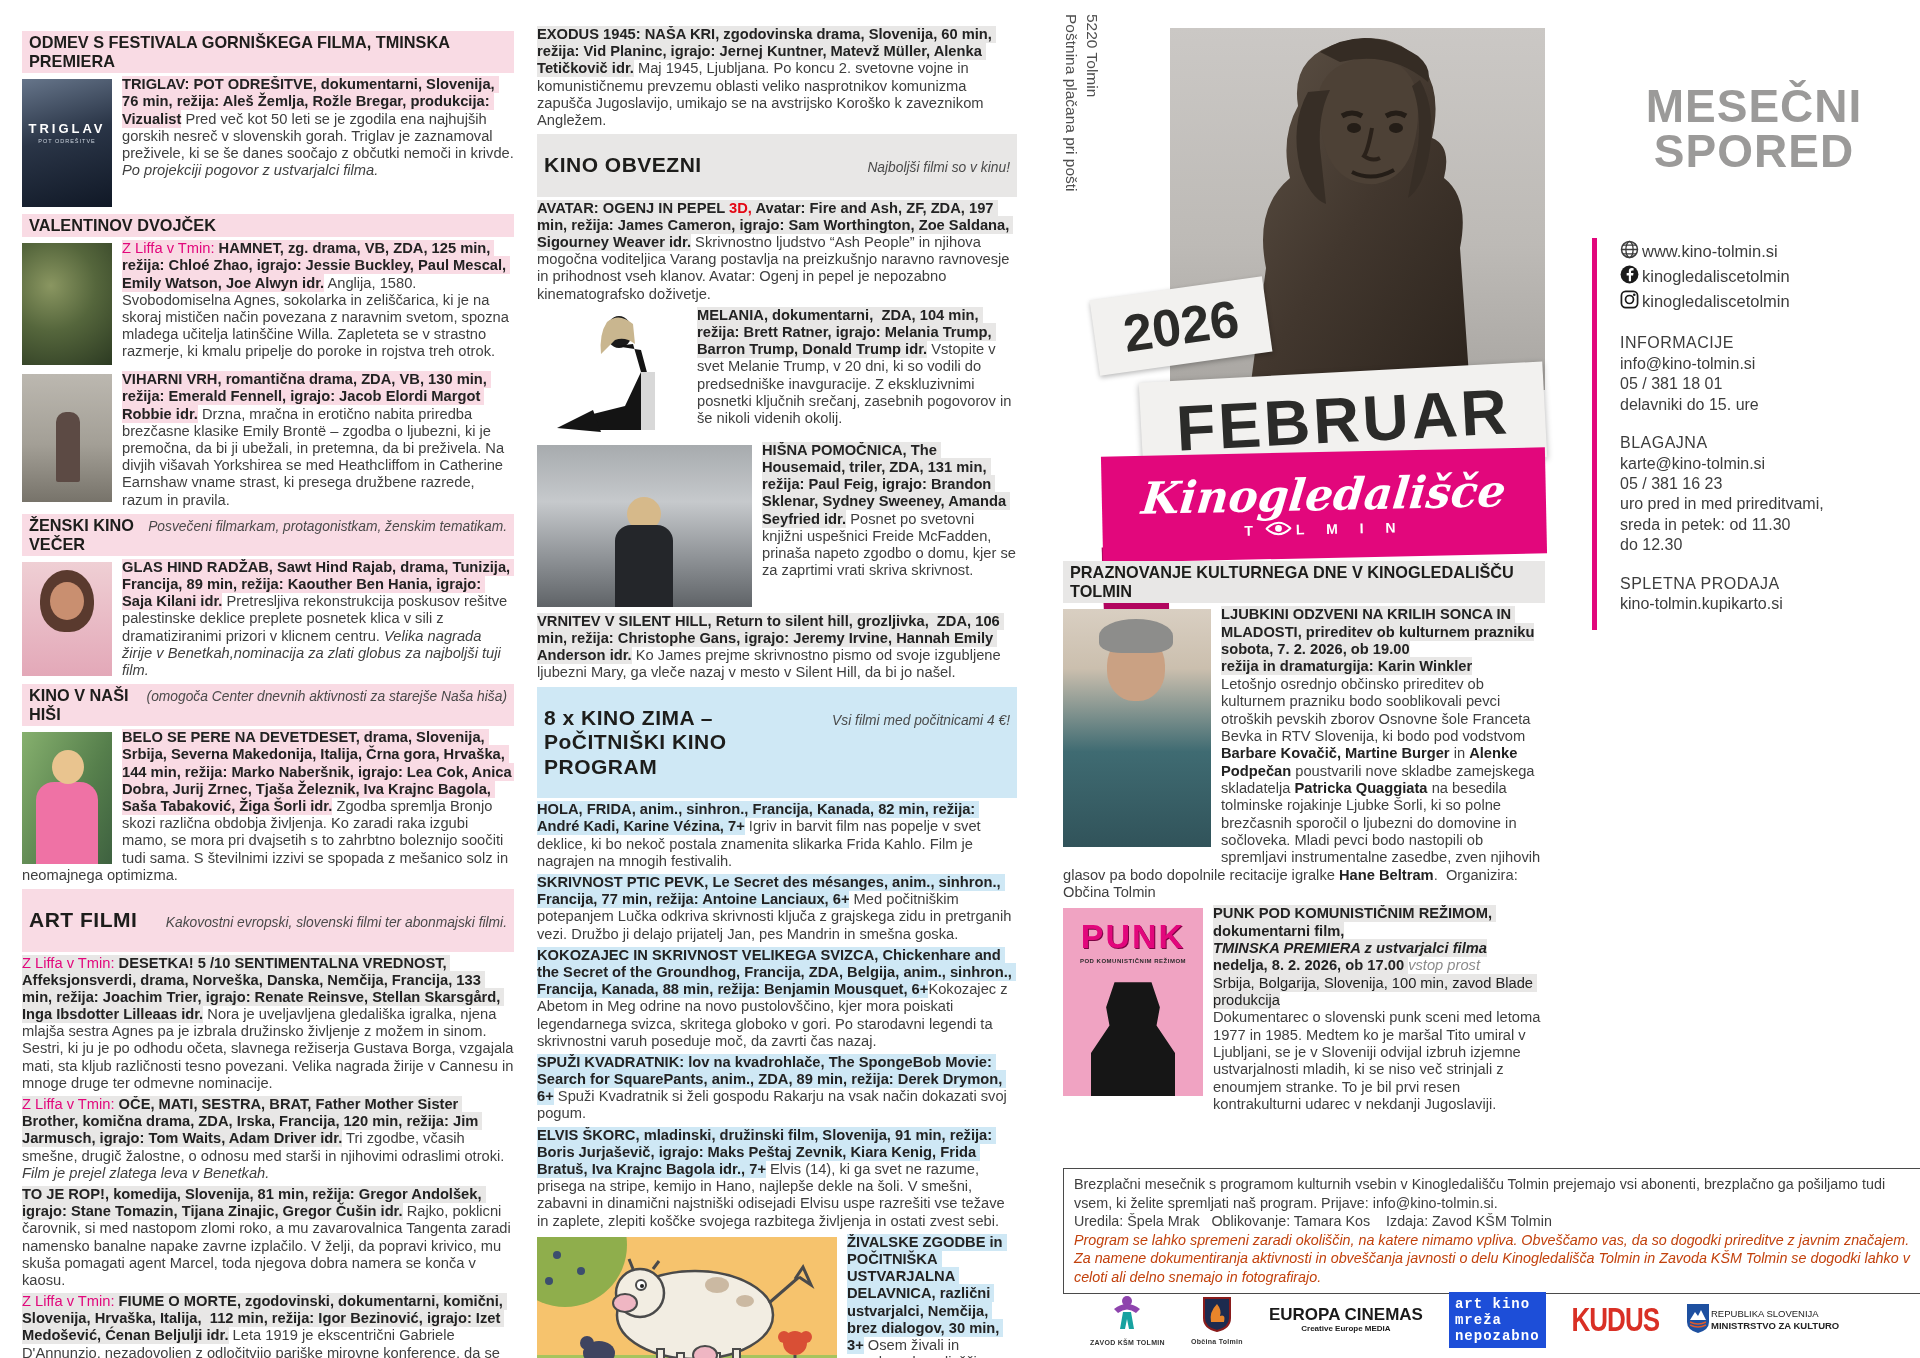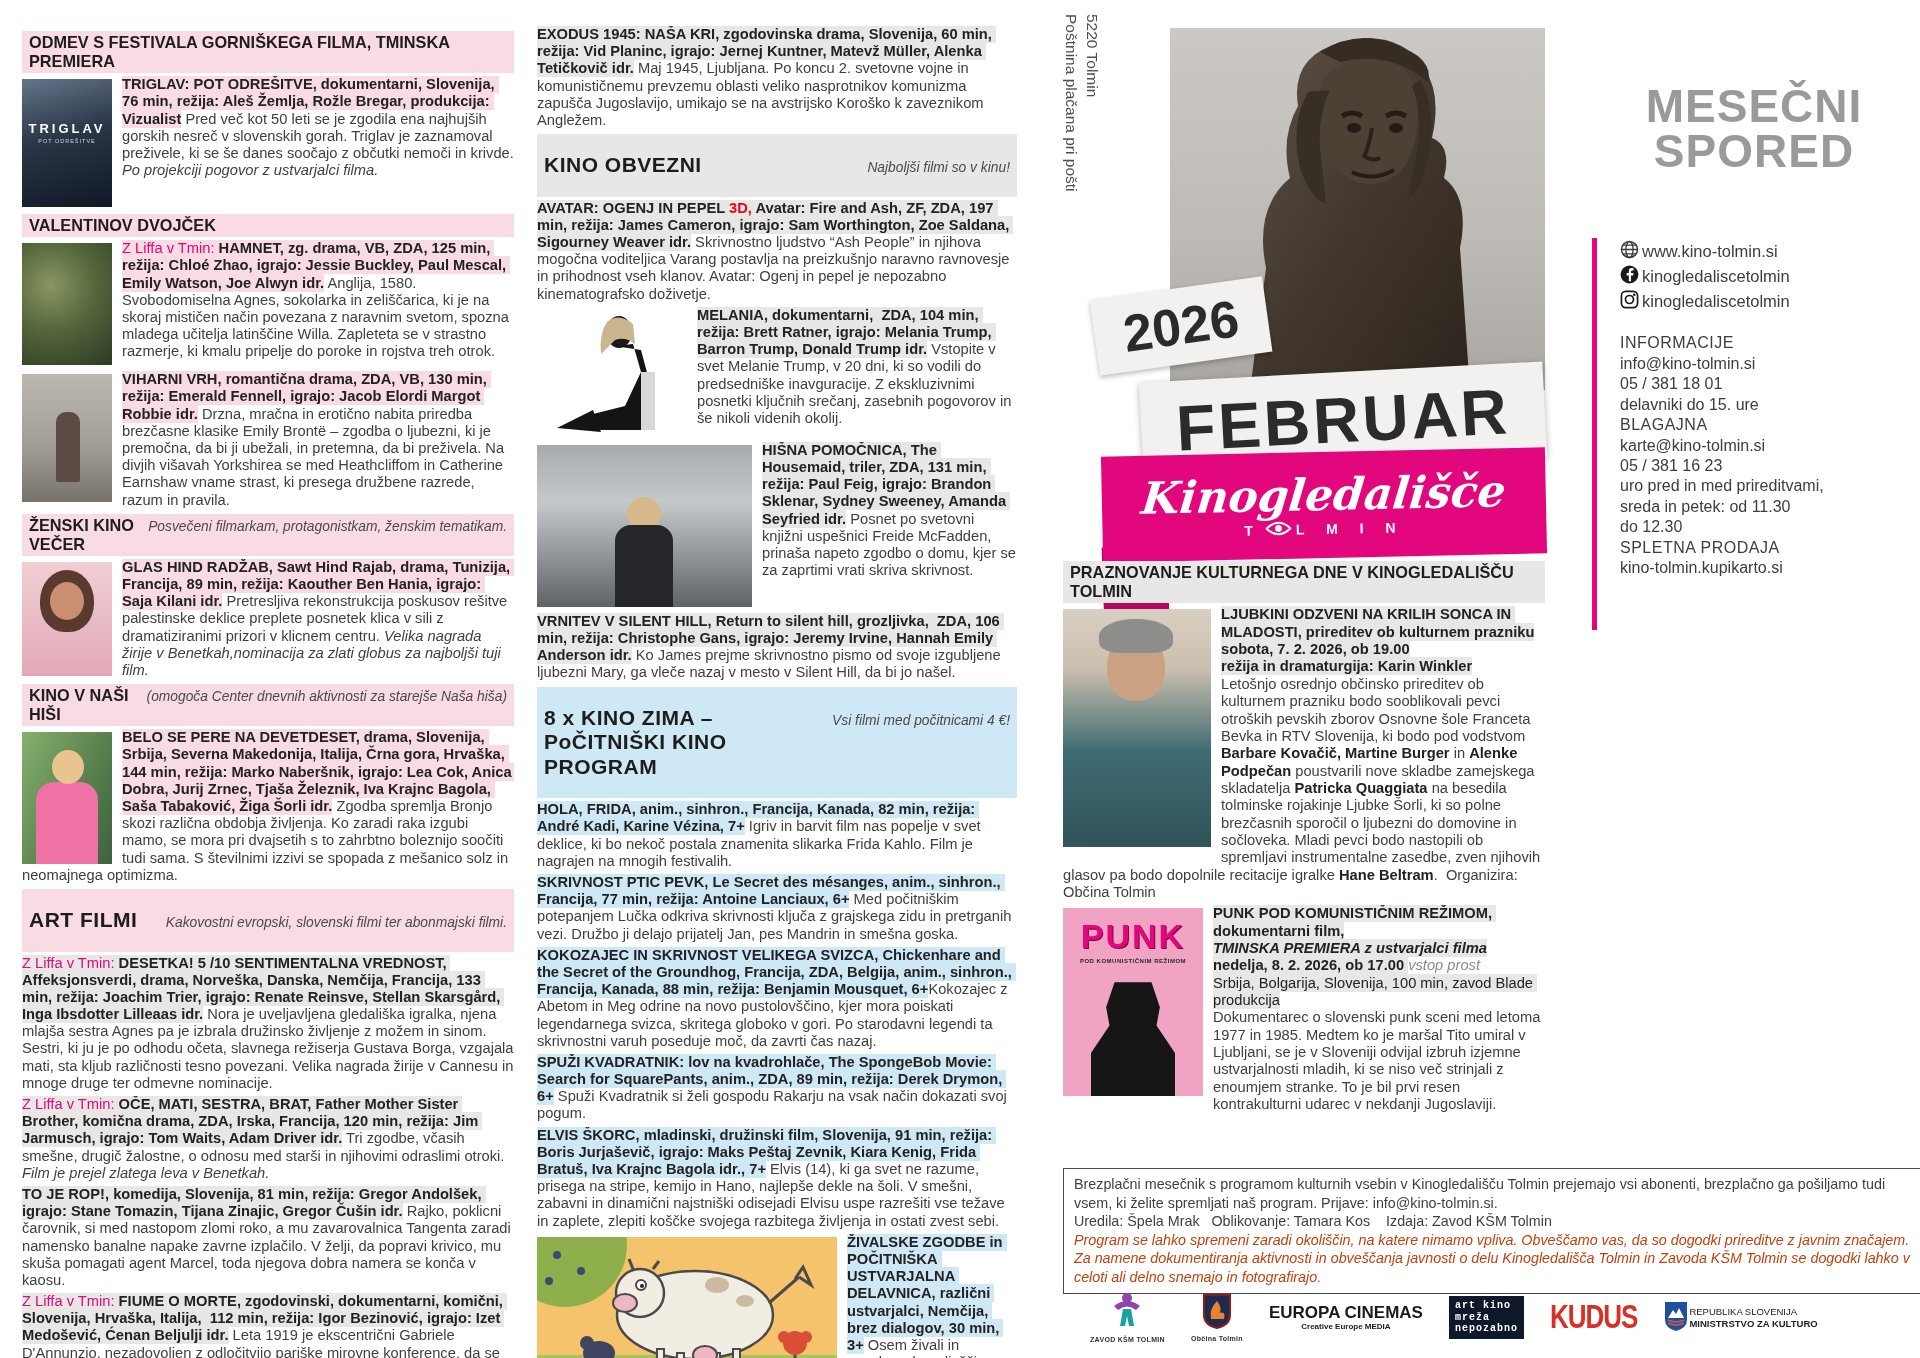--- a/index.html
+++ b/index.html
@@ -91,34 +91,34 @@
   .ribbon-sub{display:flex;align-items:center;font-size:14px;letter-spacing:9px;margin-top:3px;font-weight:bold;}
   .ribbon-sub .eye{margin:0 4px;}
 
   
   .far-right{position:absolute;left:1598px;top:84px;width:312px;}
   .mesecni{font-size:46px;font-weight:800;color:#9b9a99;text-align:center;line-height:.98;letter-spacing:1px;}
   .accent-line{position:absolute;left:1592px;top:238px;width:5px;height:392px;background:#e2077c;}
   .links{margin:66px 0 0 22px;}
   .link-row{display:flex;align-items:center;gap:3px;font-size:16.5px;color:#3d3d3d;margin:2px 0;}
   .contact-group{margin:20px 0 0 22px;font-size:16px;line-height:1.28;color:#3d3d3d;}
-  .contact-h{letter-spacing:.5px;}
+  .contact-h{margin-top:18px;letter-spacing:.5px;}
   .contact-group div{white-space:pre-wrap;}
 
   
   .footer-box{position:absolute;left:1063px;top:1168px;width:843px;border:1.5px solid #4a4a4a;
       padding:6px 10px 7px;font-size:14.3px;line-height:1.3;color:#3f3f3f;background:#fff;}
   .footer-box .fline2{white-space:pre-wrap;}
   .footer-box .fitalic{font-style:italic;color:#c2410c;}
   .logos{position:absolute;left:1090px;top:1292px;width:820px;display:flex;align-items:center;gap:26px;}
   .logo-item{display:flex;flex-direction:column;align-items:center;gap:2px;}
   .logo-cap{font-size:7px;font-weight:bold;color:#333;letter-spacing:.3px;text-align:center;}
   .logo-europa{font-size:17px;font-weight:800;color:#1a1a1a;line-height:.95;text-align:center;}
   .logo-europa small{display:block;font-size:8px;font-weight:bold;margin-top:2px;}
-  .logo-akms{background:#0f172a;color:#fff;font-family:"Liberation Mono",monospace;font-size:10px;
+  .logo-akms{background:#1d4ed8;color:#fff;font-family:"Liberation Mono",monospace;font-size:14px;
       line-height:1.15;padding:4px 6px;font-weight:bold;letter-spacing:1px;text-align:left;}
   .logo-kudus{font-size:26px;font-weight:800;color:#d93025;letter-spacing:-1px;transform:scaleY(1.25);}
   .logo-rs{display:flex;align-items:center;}
   .logo-rs-text{font-size:9.5px;color:#222;line-height:1.25;}
   .logo-rs-text b{display:block;}
 </style>
 </head>
 <body>
 
 <div class="page">

